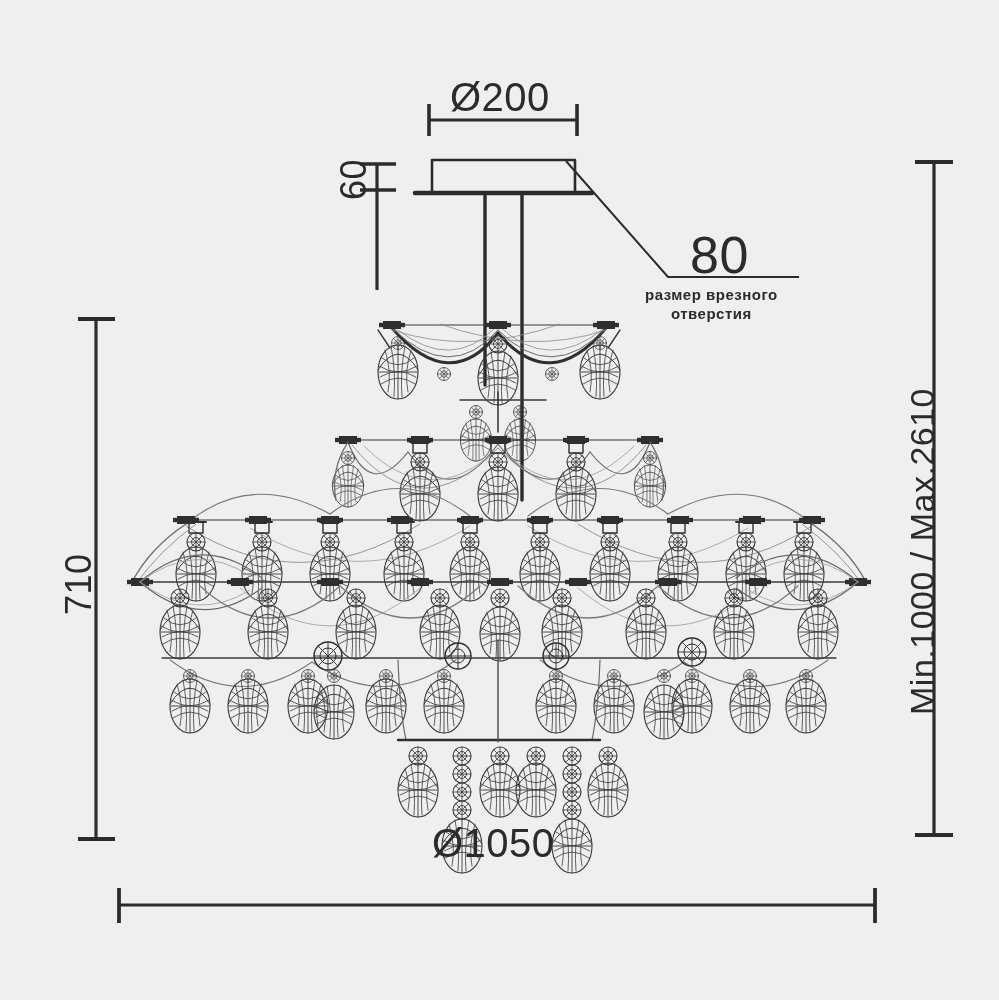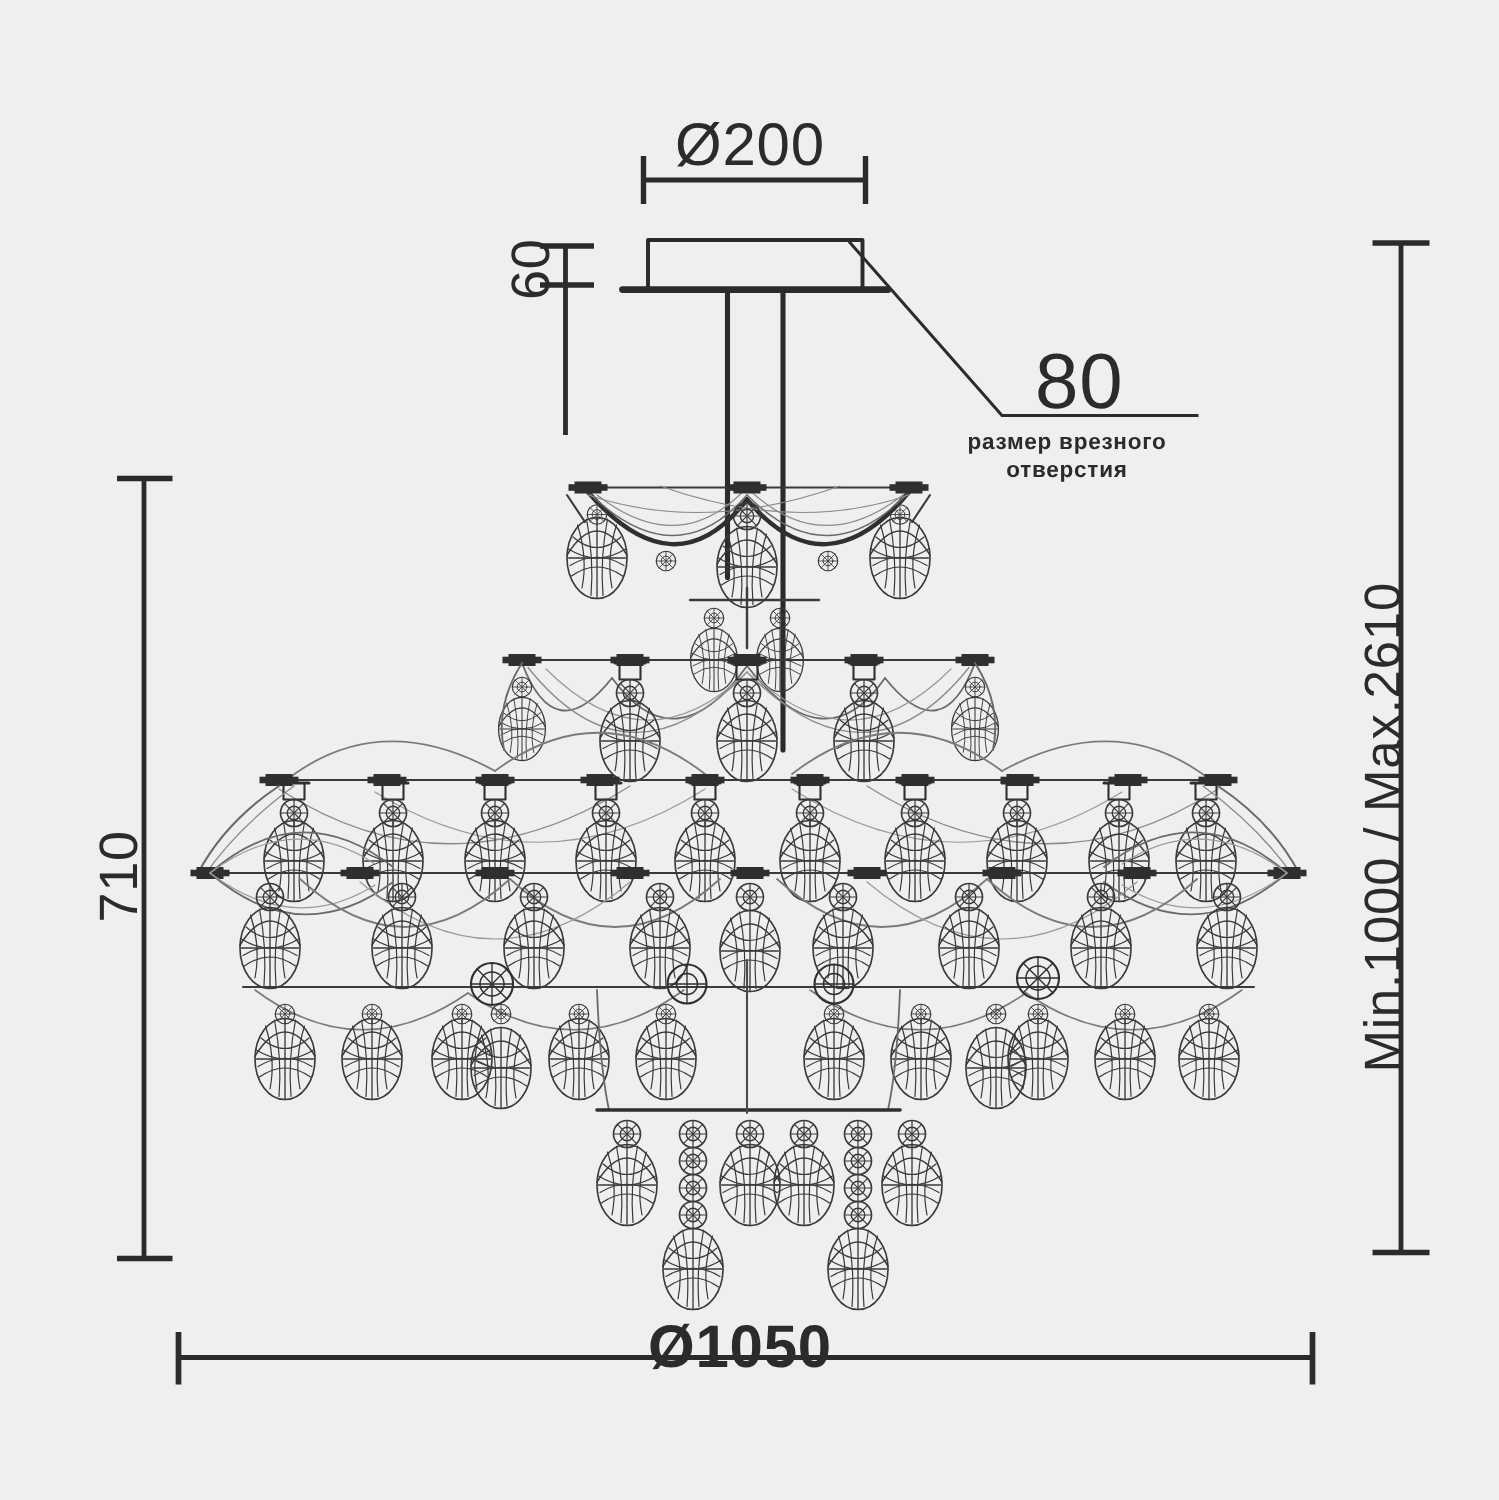--- a/index.html
+++ b/index.html
@@ -19,21 +19,21 @@
     color:#2b2b2b;
     white-space:nowrap;
     letter-spacing:0.5px;
   }
   .t-d200{font-size:40px;left:450px;top:75px;}
   .t-60{font-size:36px;left:333px;top:200px;transform:rotate(-90deg);transform-origin:left top;}
   .t-80{font-size:52px;left:690px;top:225px;}
   .t-note{font-size:15px;left:645px;top:285px;line-height:19px;text-align:center;font-weight:bold;}
   .t-710{font-size:36px;left:58px;top:615px;transform:rotate(-90deg);transform-origin:left top;}
   .t-minmax{font-size:34px;left:903px;top:715px;transform:rotate(-90deg);transform-origin:left top;}
-  .t-d1050{font-size:40px;left:432px;top:876px;font-weight:bold;}
+  .t-d1050{font-size:40px;left:432px;top:821px;}
 </style>
 </head>
 <body>
 
 <div id="stage">
 
   <svg class="layer" viewBox="0 0 999 1000">
     <defs>
 
       <g id="drop">

